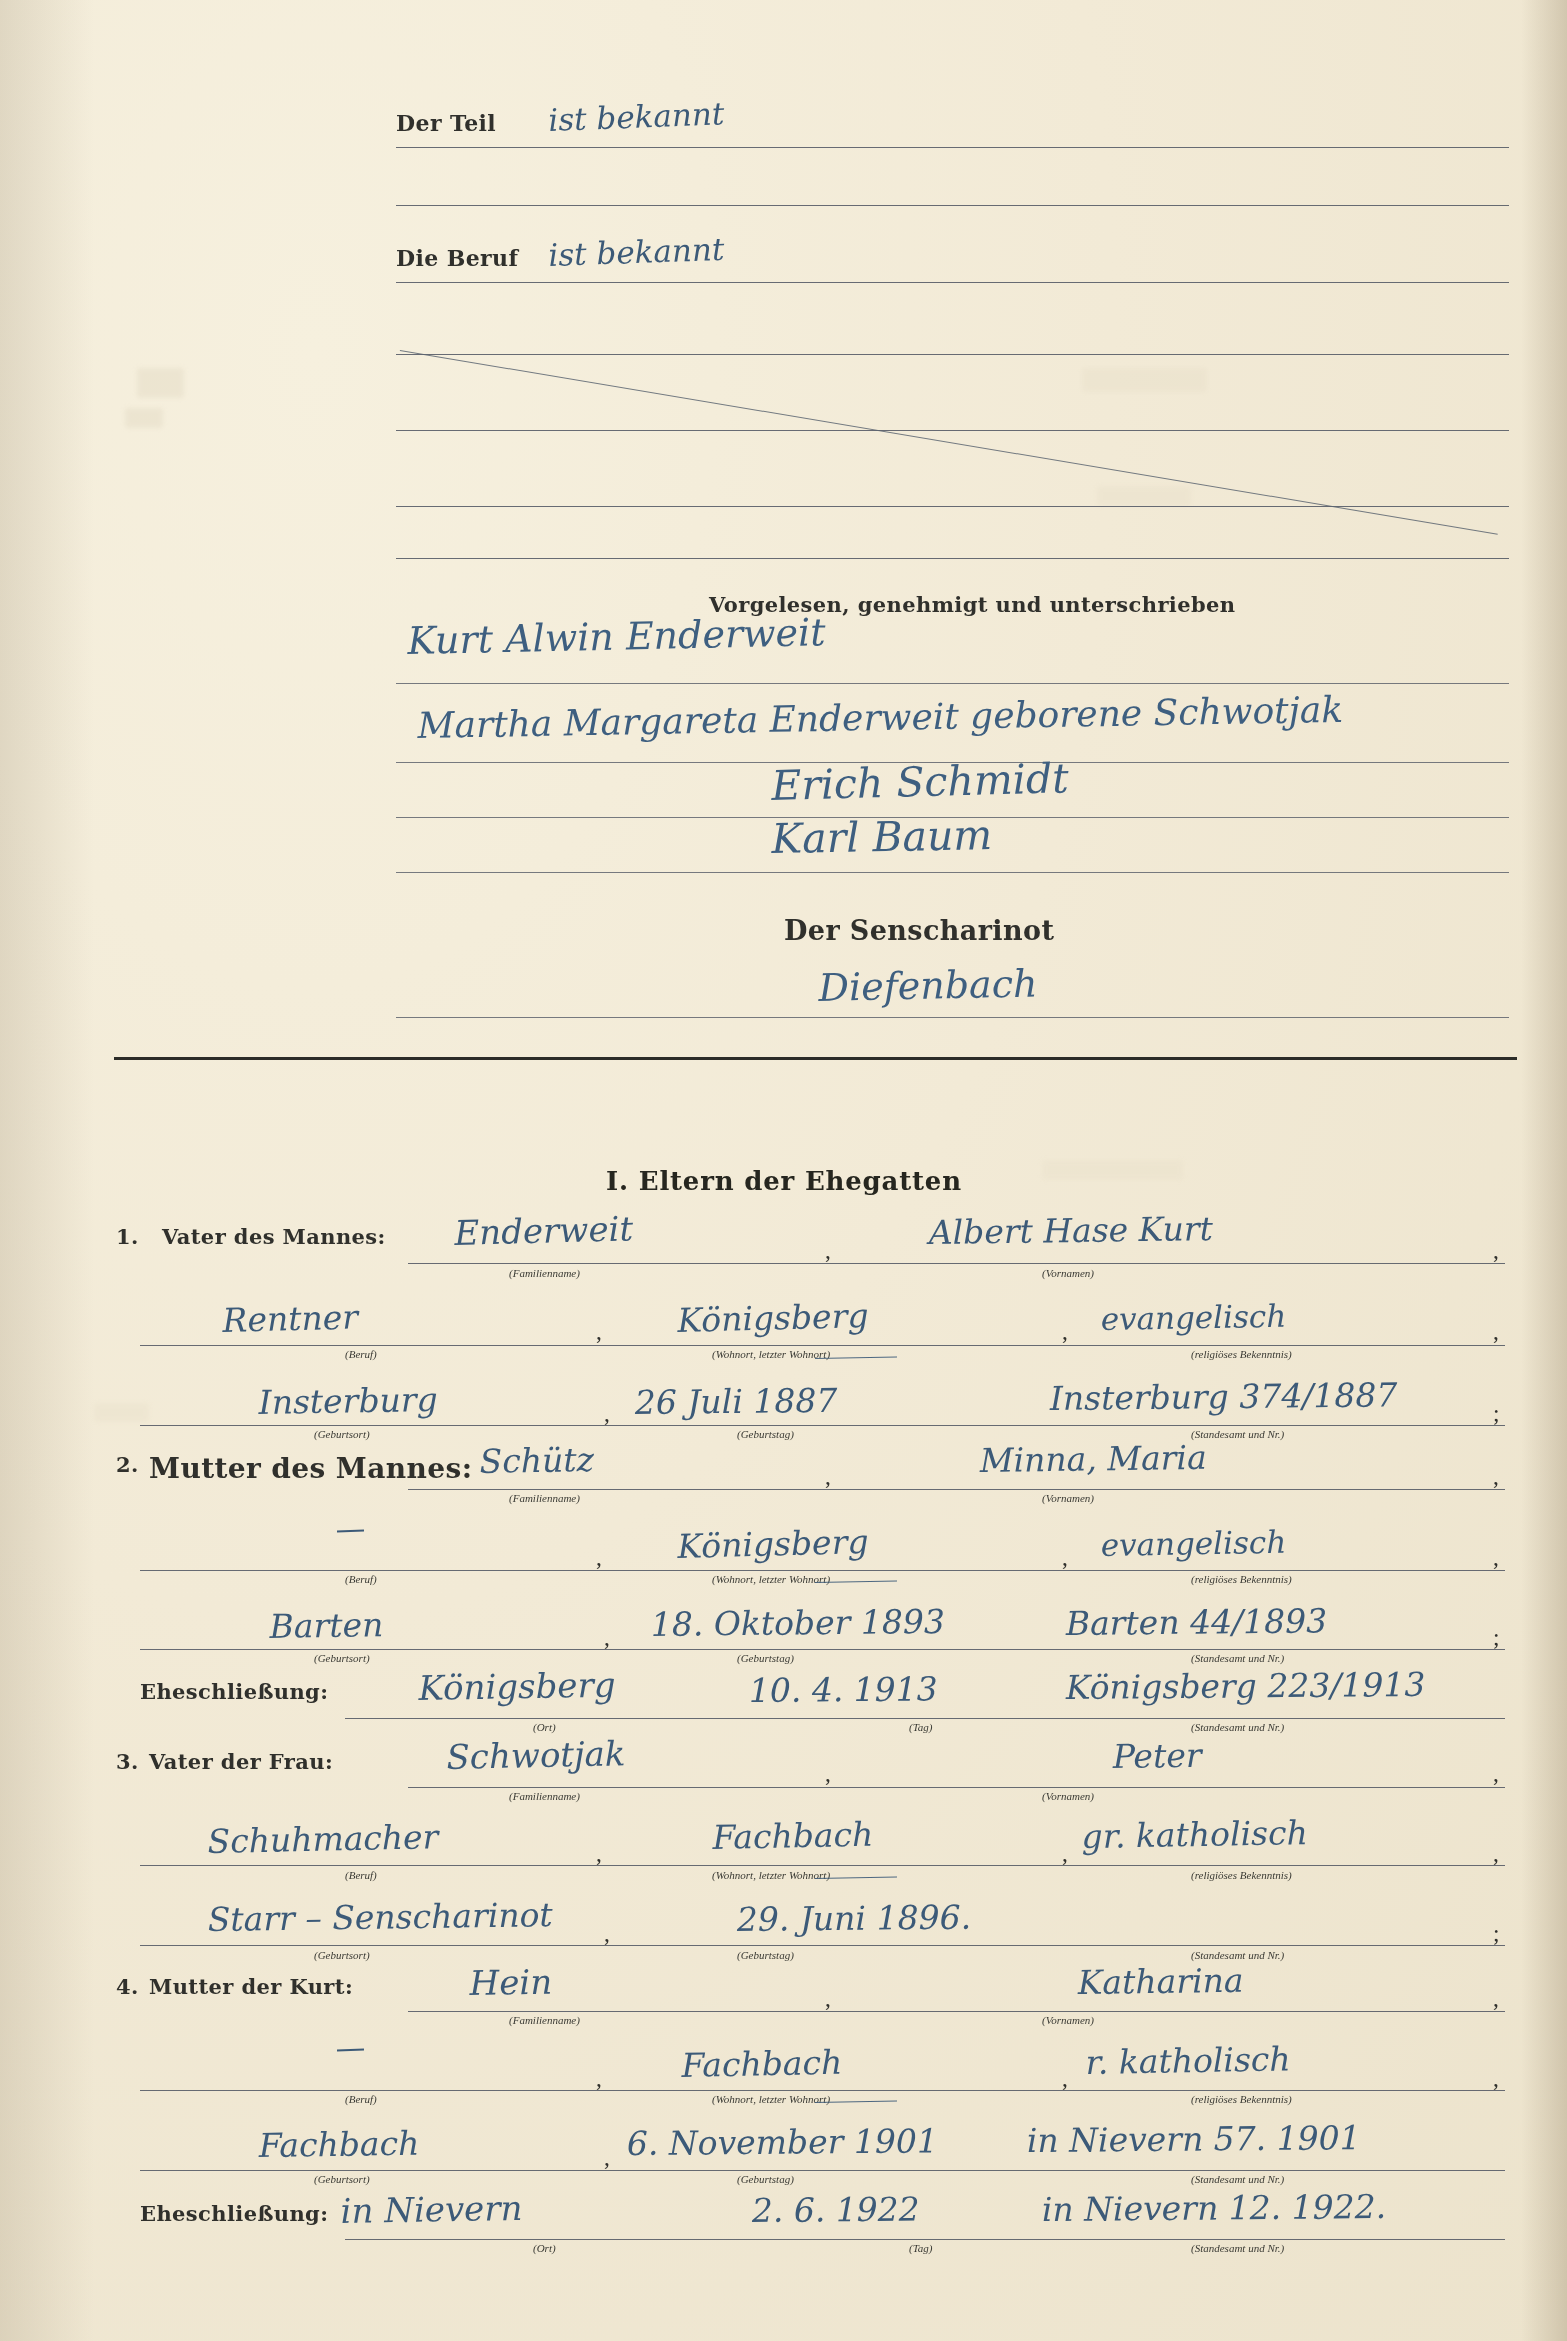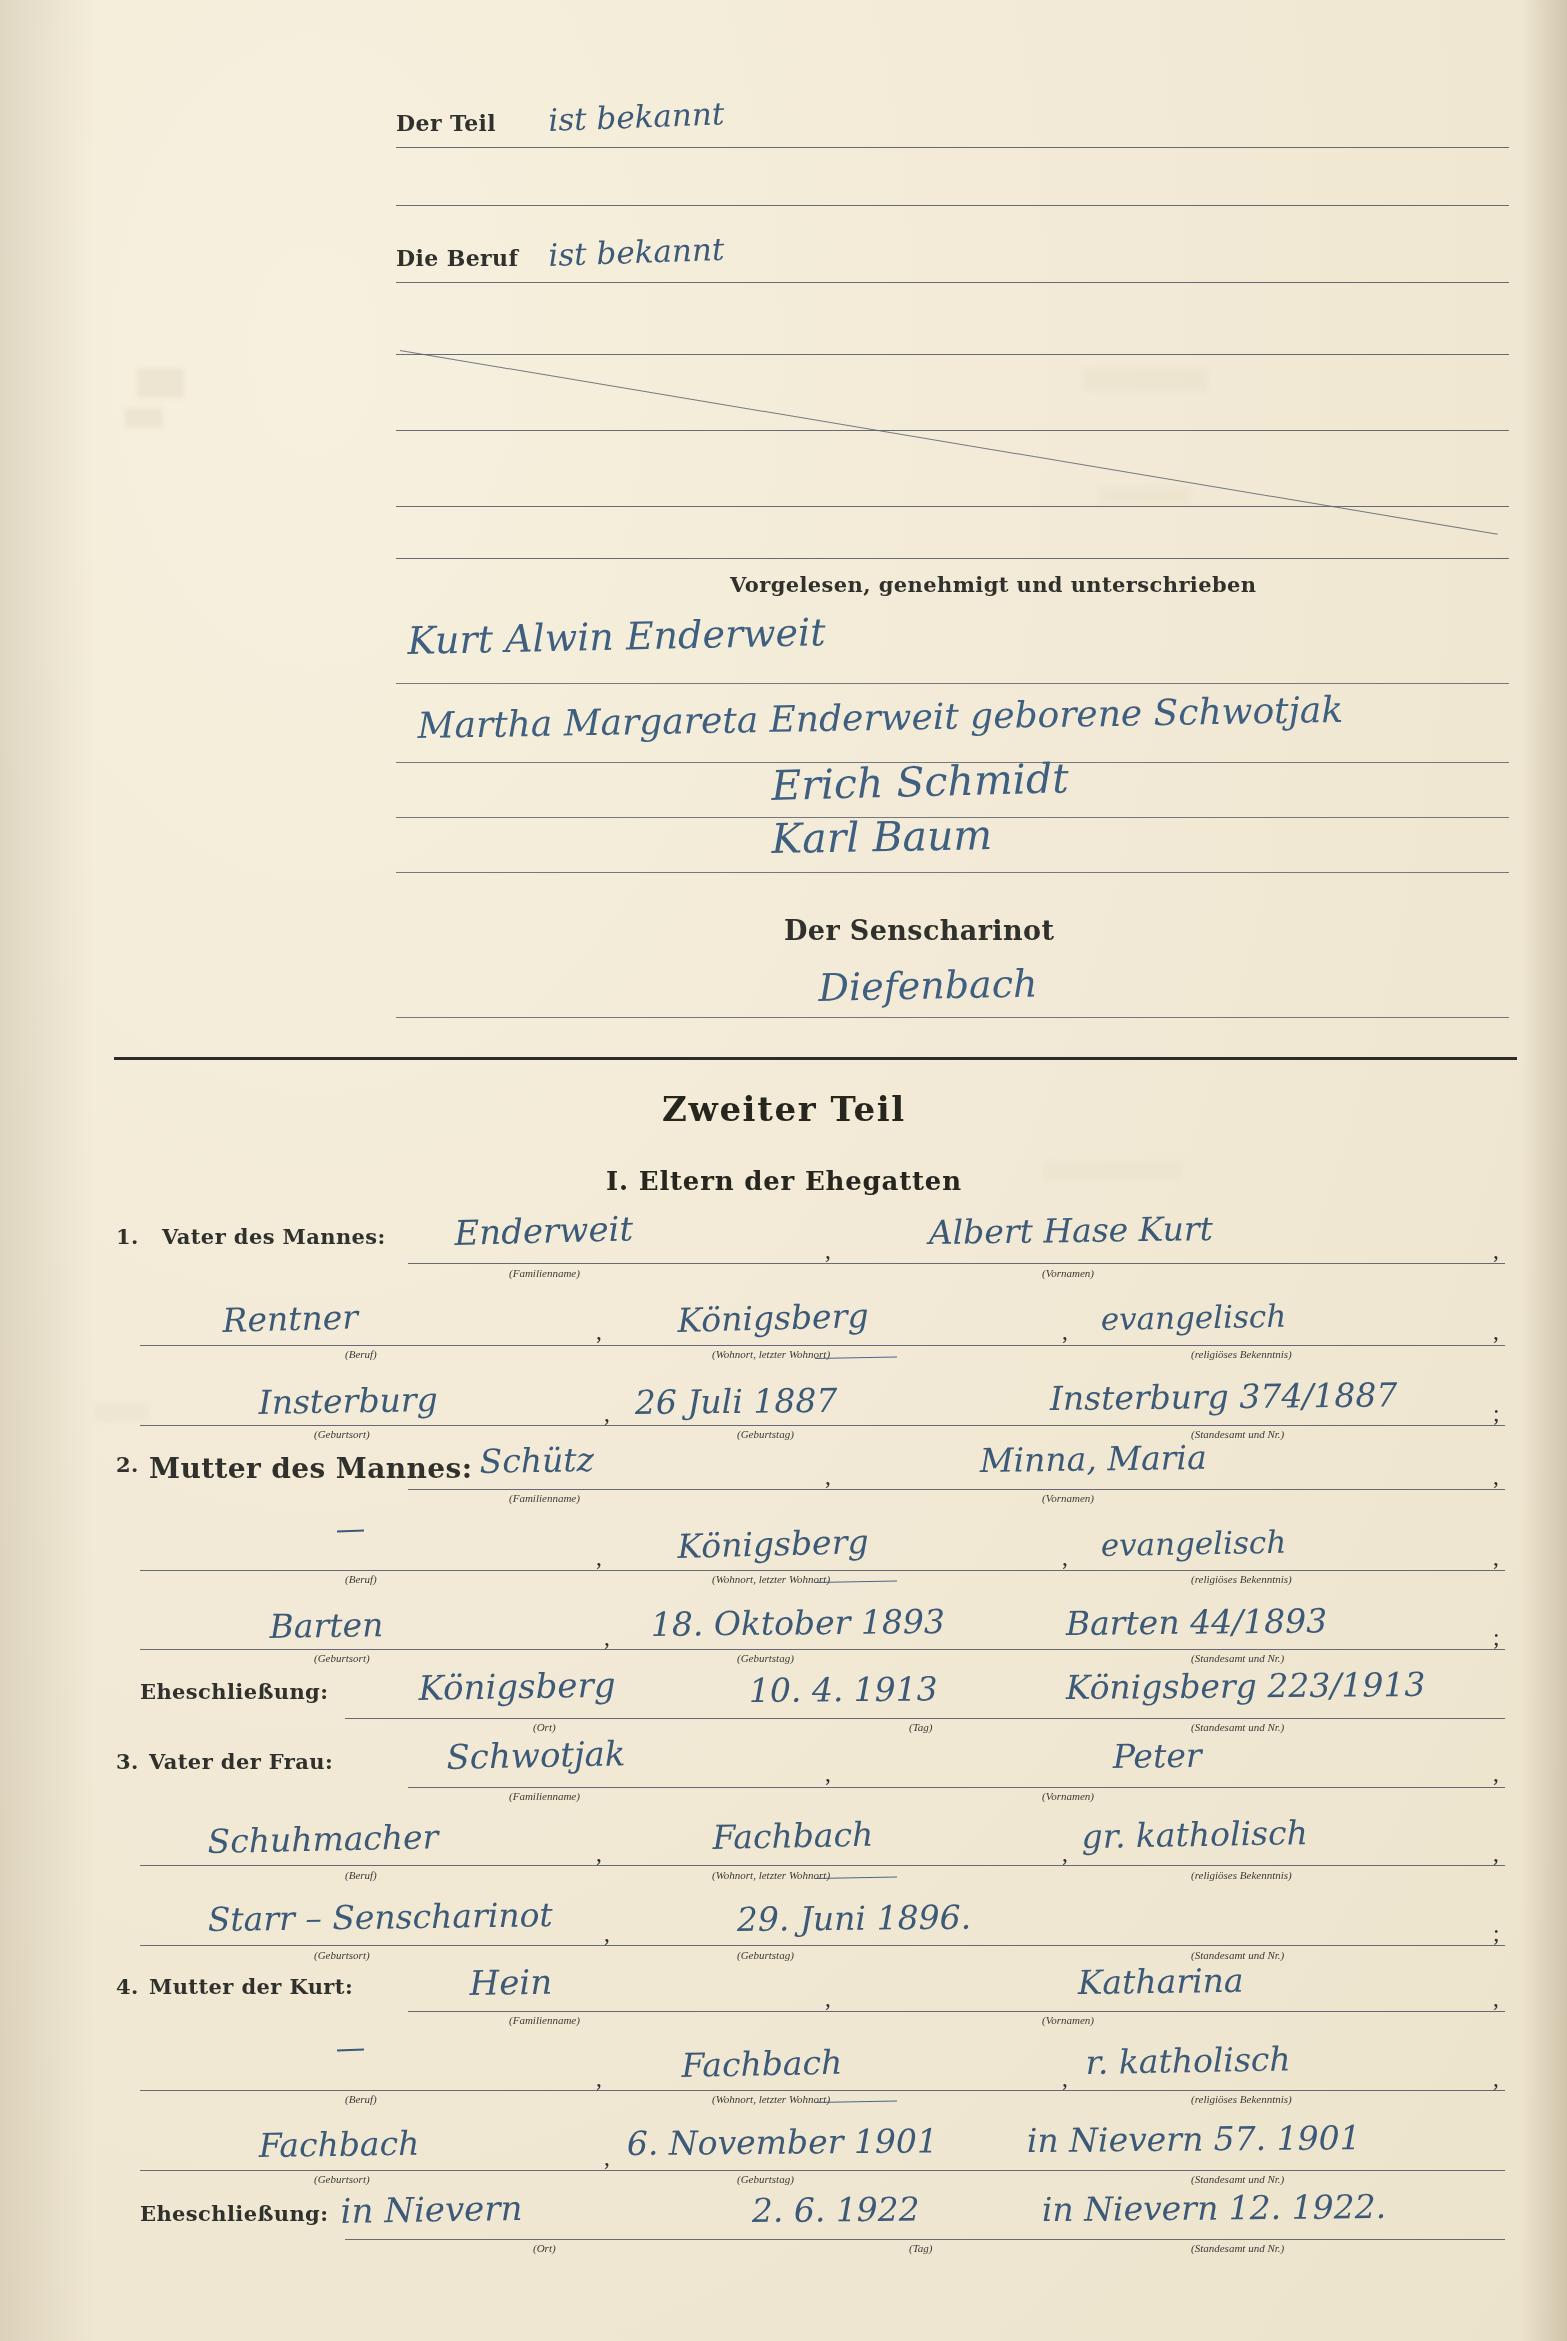--- a/index.html
+++ b/index.html
@@ -146,42 +146,41 @@
   <div class="hand" style="left:549px;top:237px;font-size:31px;transform:rotate(-2deg);">ist bekannt</div>
   <div class="rule" style="left:396px;top:282px;width:1113px;"></div>
 
   <div class="rule" style="left:396px;top:354px;width:1113px;"></div>
   <div class="rule" style="left:396px;top:430px;width:1113px;"></div>
   <div class="rule" style="left:396px;top:506px;width:1113px;"></div>
   <div class="rule" style="left:396px;top:558px;width:1113px;"></div>
 
   <div class="diag" style="left:400px;top:350px;width:1113px;transform:rotate(9.5deg);"></div>
 
-  <div class="printed fraktur" style="left:709px;top:572px;font-size:21px;margin-left:21px;">Vorgelesen, genehmigt und unterschrieben</div>
+  <div class="printed fraktur" style="left:709px;top:592px;font-size:21px;">Vorgelesen, genehmigt und unterschrieben</div>
 
   <div class="hand sig" style="left:408px;top:619px;font-size:38px;transform:rotate(-1.2deg);">Kurt Alwin Enderweit</div>
   <div class="rule thin" style="left:396px;top:683px;width:1113px;"></div>
 
   <div class="hand sig" style="left:418px;top:705px;font-size:36px;transform:rotate(-1deg);">Martha Margareta Enderweit geborene Schwotjak</div>
   <div class="rule thin" style="left:396px;top:762px;width:1113px;"></div>
 
   <div class="hand sig" style="left:772px;top:762px;font-size:41px;transform:rotate(-1.5deg);">Erich Schmidt</div>
   <div class="rule thin" style="left:396px;top:817px;width:1113px;"></div>
 
   <div class="hand sig" style="left:772px;top:815px;font-size:41px;transform:rotate(-1deg);">Karl Baum</div>
   <div class="rule thin" style="left:396px;top:872px;width:1113px;"></div>
 
   <div class="printed fraktur" style="left:784px;top:915px;font-size:27px;">Der Senscharinot</div>
 
   <div class="hand sig" style="left:819px;top:966px;font-size:38px;transform:rotate(-1.2deg);">Diefenbach</div>
   <div class="rule thin" style="left:396px;top:1017px;width:1113px;"></div>
 
   <div class="divider" style="left:114px;top:1057px;width:1403px;"></div>
 
-  <div class="headline fraktur" style="top:1089px;font-size:34px;letter-spacing:1.6px;">Zweiter Teil</div>
   <div class="headline fraktur" style="top:1166px;font-size:26px;letter-spacing:0.8px;">I. Eltern der Ehegatten</div>
 
   <div class="printed fraktur" style="left:116px;top:1224px;font-size:21px;">1.</div>
   <div class="printed fraktur" style="left:162px;top:1224px;font-size:21px;">Vater des Mannes:</div>
   <div class="hand" style="left:455px;top:1213px;font-size:34px;transform:rotate(-1.5deg);">Enderweit</div>
   <div class="hand" style="left:929px;top:1213px;font-size:33px;transform:rotate(-0.8deg);">Albert Hase Kurt</div>
   <div class="rule" style="left:408px;top:1263px;width:1097px;"></div>
   <div class="caption" style="left:509px;top:1267px;">(Familienname)</div>
   <div class="caption" style="left:1042px;top:1267px;">(Vornamen)</div>
 

